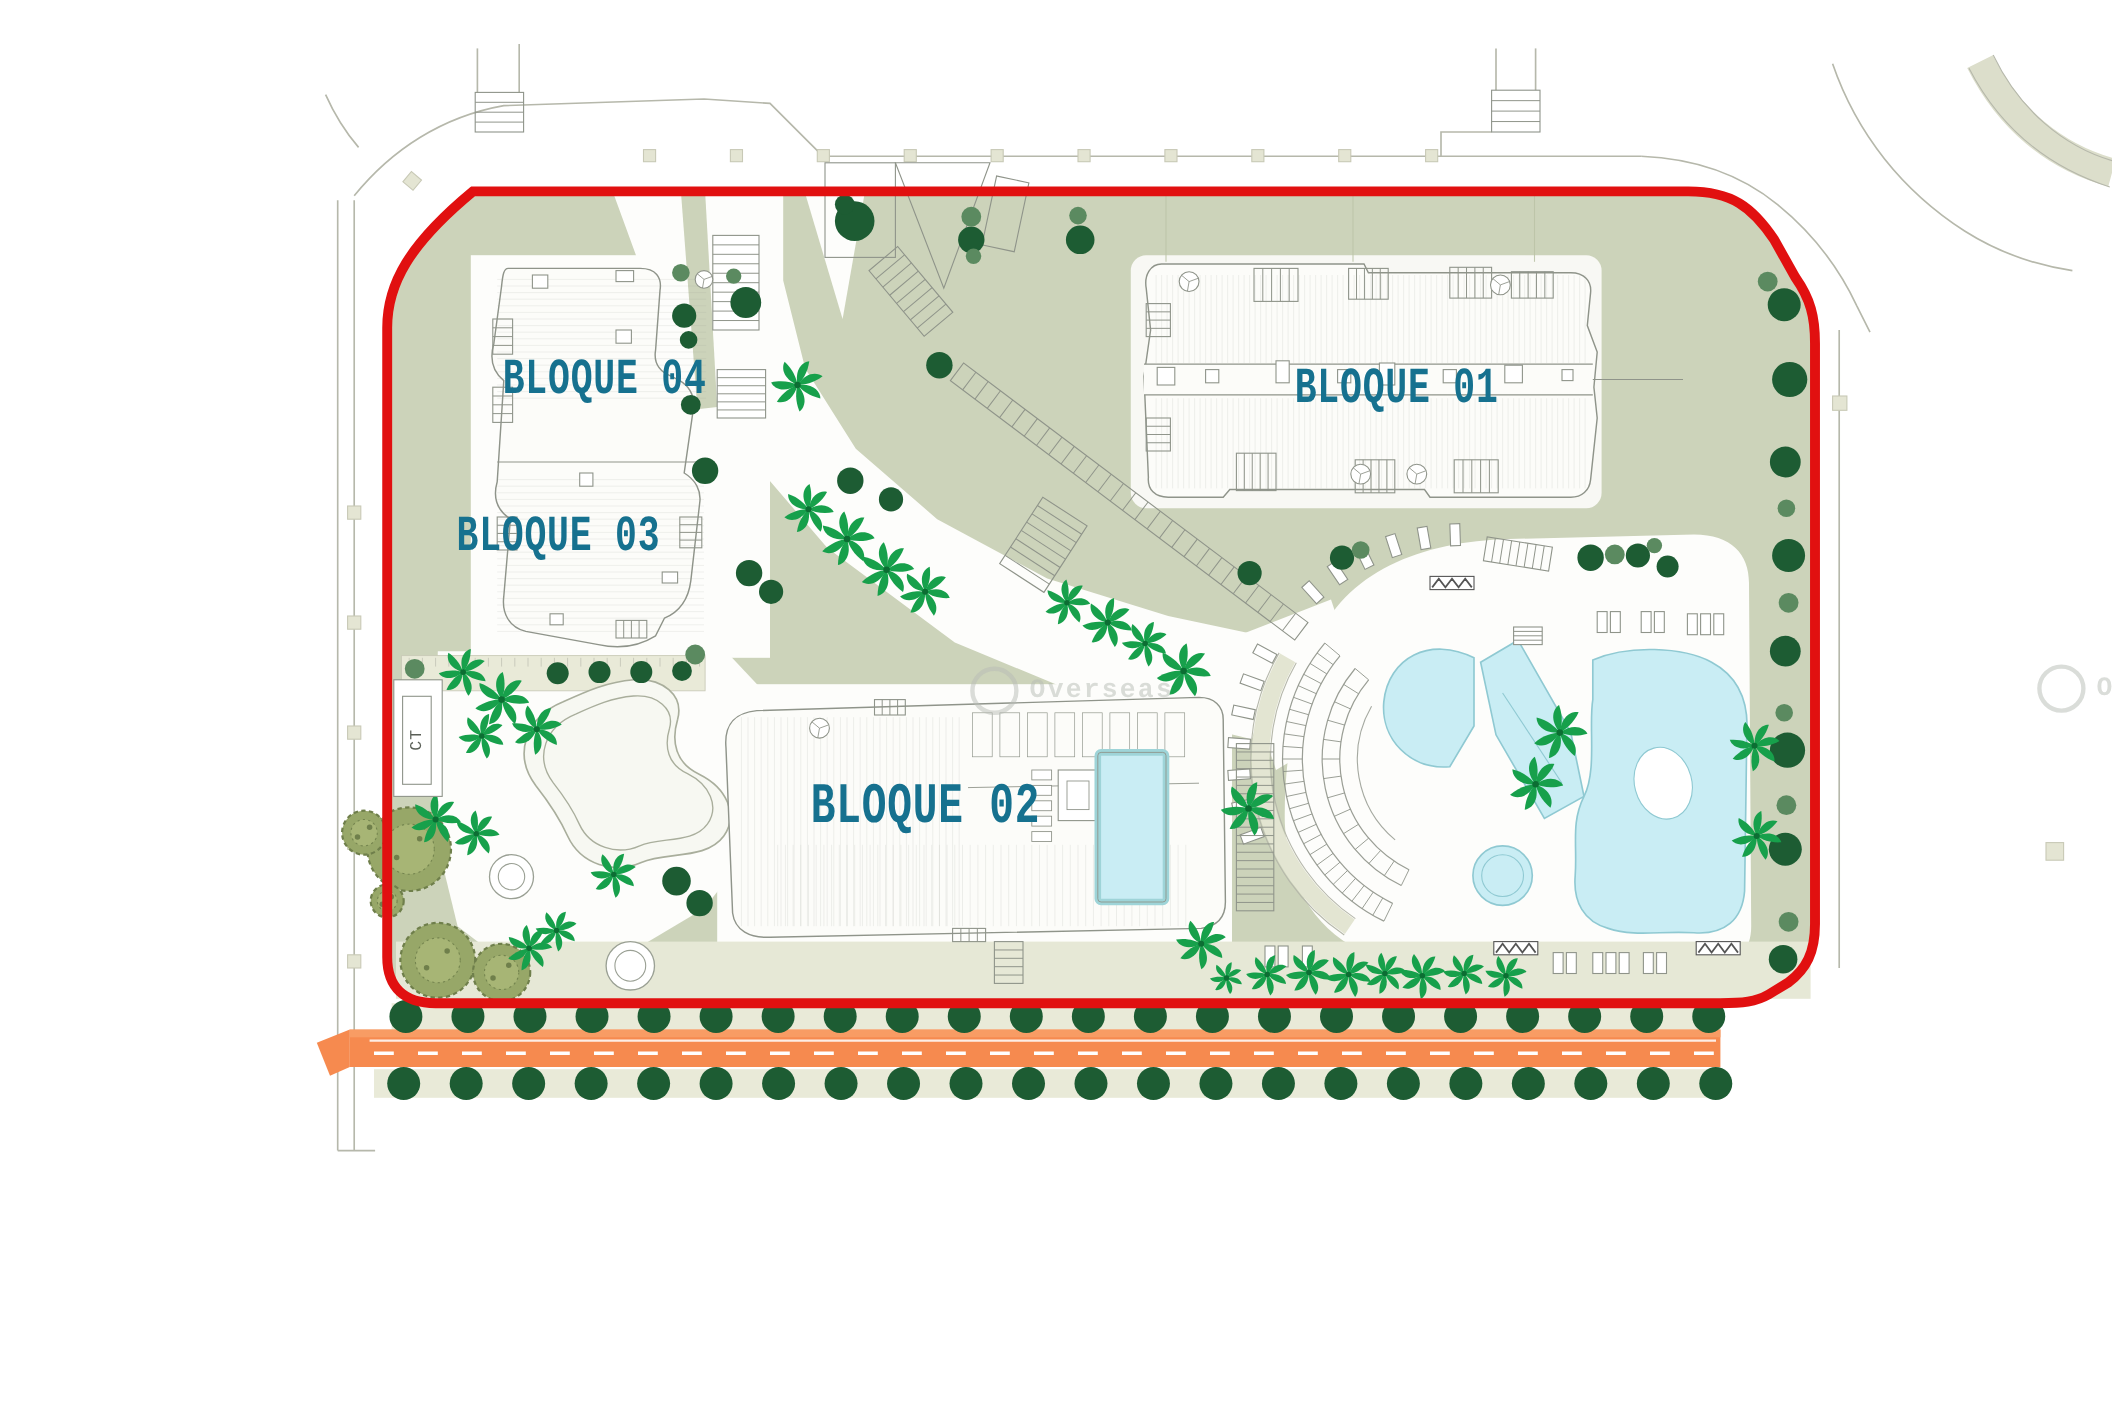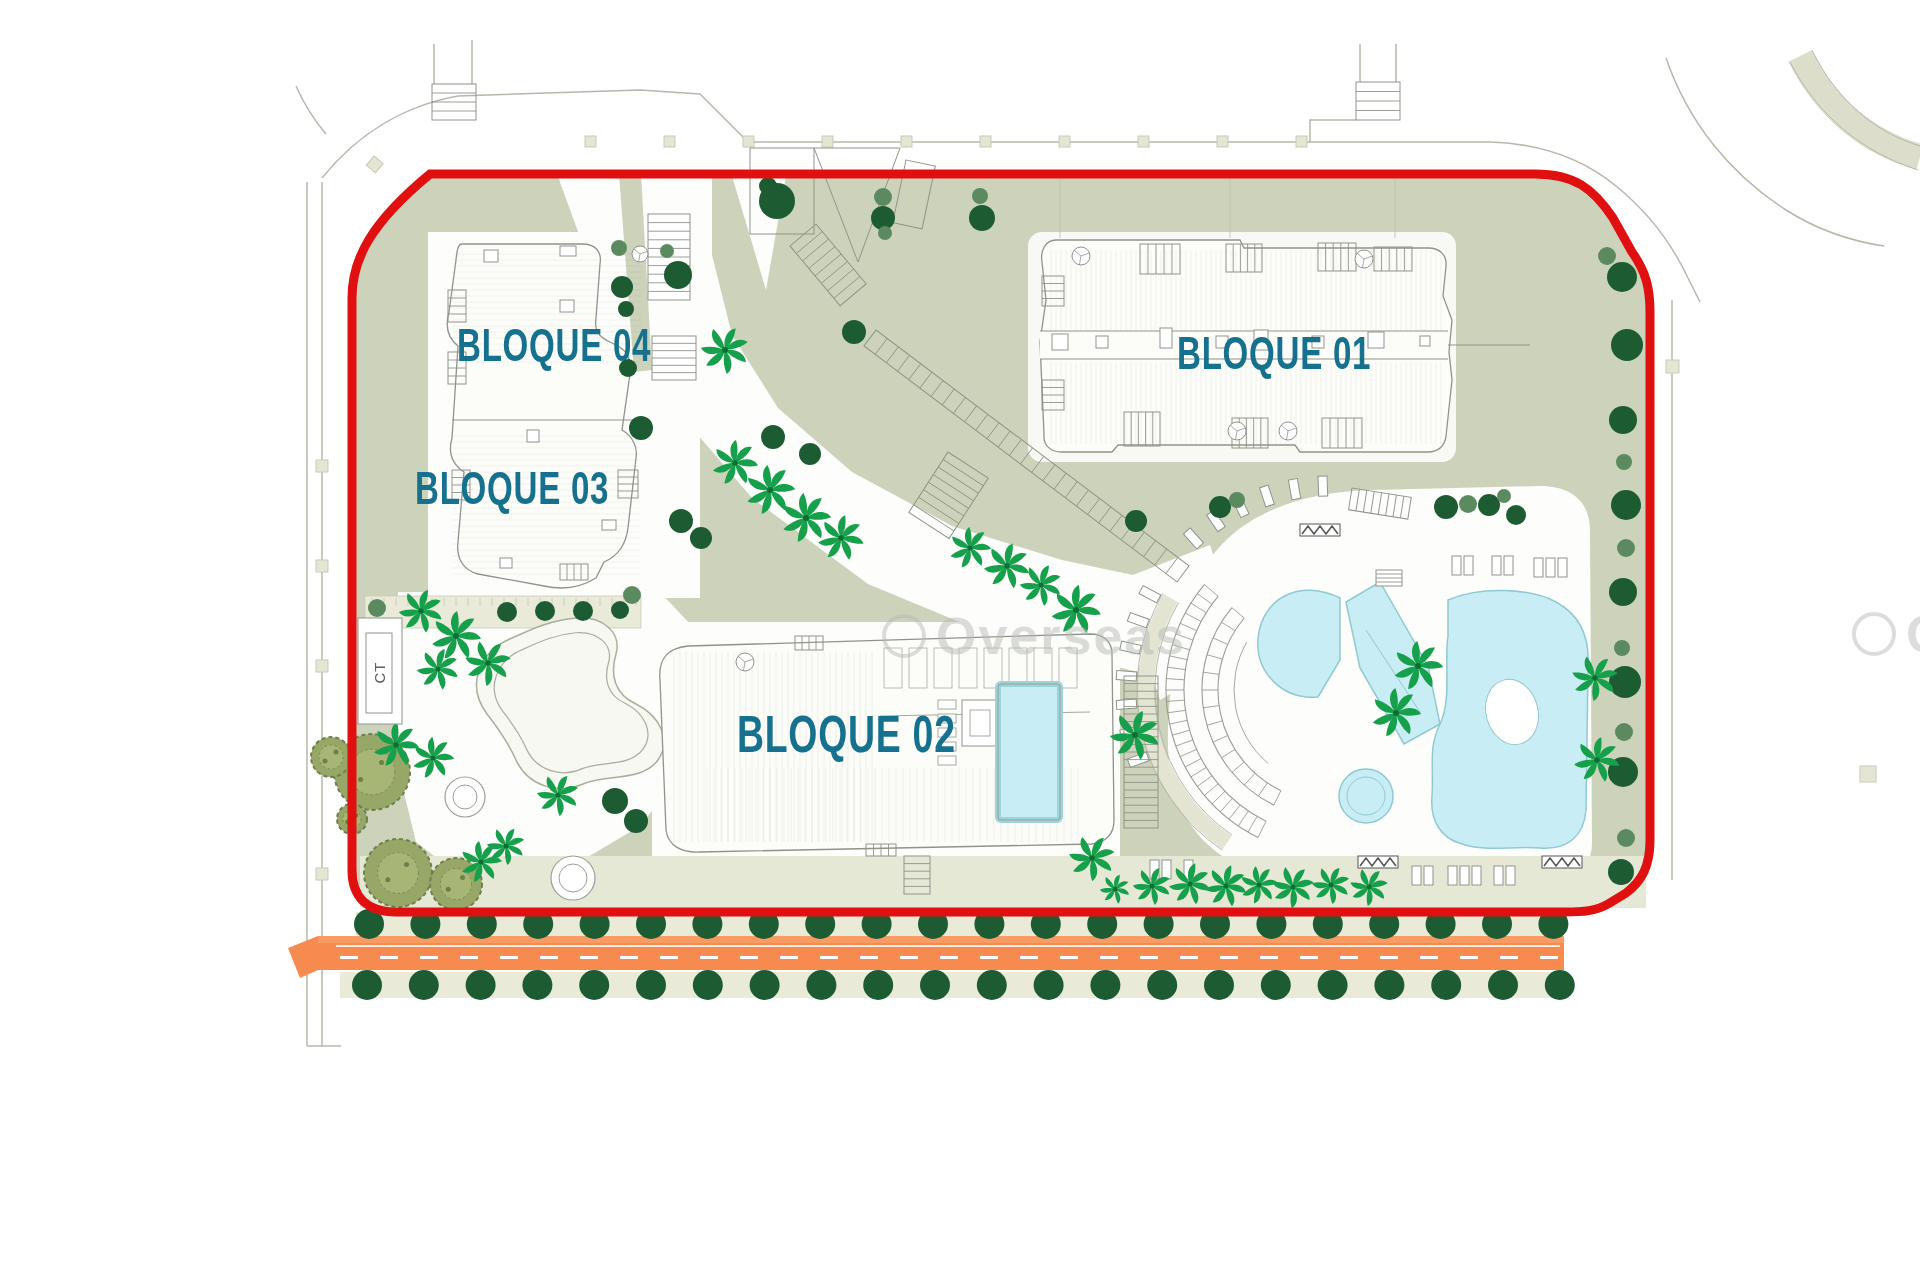--- a/index.html
+++ b/index.html
@@ -1,28 +1,28 @@
 <!DOCTYPE html>
 <html><head>
 <meta charset="utf-8">
 <style>
   html,body{margin:0;padding:0;background:#fff}
   .canvas{position:relative;width:1920px;height:1280px;background:#ffffff;overflow:hidden;
-          font-family:Liberation Sans, sans-serif}
+          font-family:Liberation Mono, monospace}
   .canvas svg{position:absolute;left:0;top:0}
   .lbl{position:absolute;color:#16718f;font-weight:bold;letter-spacing:1px;white-space:nowrap;
        transform:scaleX(.72);transform-origin:left top;line-height:1}
   #lbl-b04{left:457px;top:322px;font-size:46px}
   #lbl-b03{left:415px;top:465px;font-size:46px}
   #lbl-b01{left:1177px;top:330px;font-size:46px}
   #lbl-b02{left:737px;top:708px;font-size:52px}
   .ct{position:absolute;left:352px;top:664px;width:54px;text-align:center;
       transform:rotate(-90deg);font-size:15px;color:#5a5f57;letter-spacing:1px}
   .wm{position:absolute;display:flex;align-items:center;gap:10px;opacity:.5;color:#b7bcb5;
-      font-size:52px;letter-spacing:2px;font-weight:bold}
+      font-size:24px;letter-spacing:2px;font-weight:bold}
   .wm .ring{width:44px;height:44px;border:4px solid #b7bcb5;border-radius:50%;box-sizing:border-box;flex:none}
   #wm1{left:882px;top:606px}
   #wm2{left:1852px;top:604px}
 </style>
 </head>
 <body>
 
 <div class="canvas">
   <svg id="plan-svg" width="1920" height="1280" viewBox="0 0 1920 1280">
       <g>

